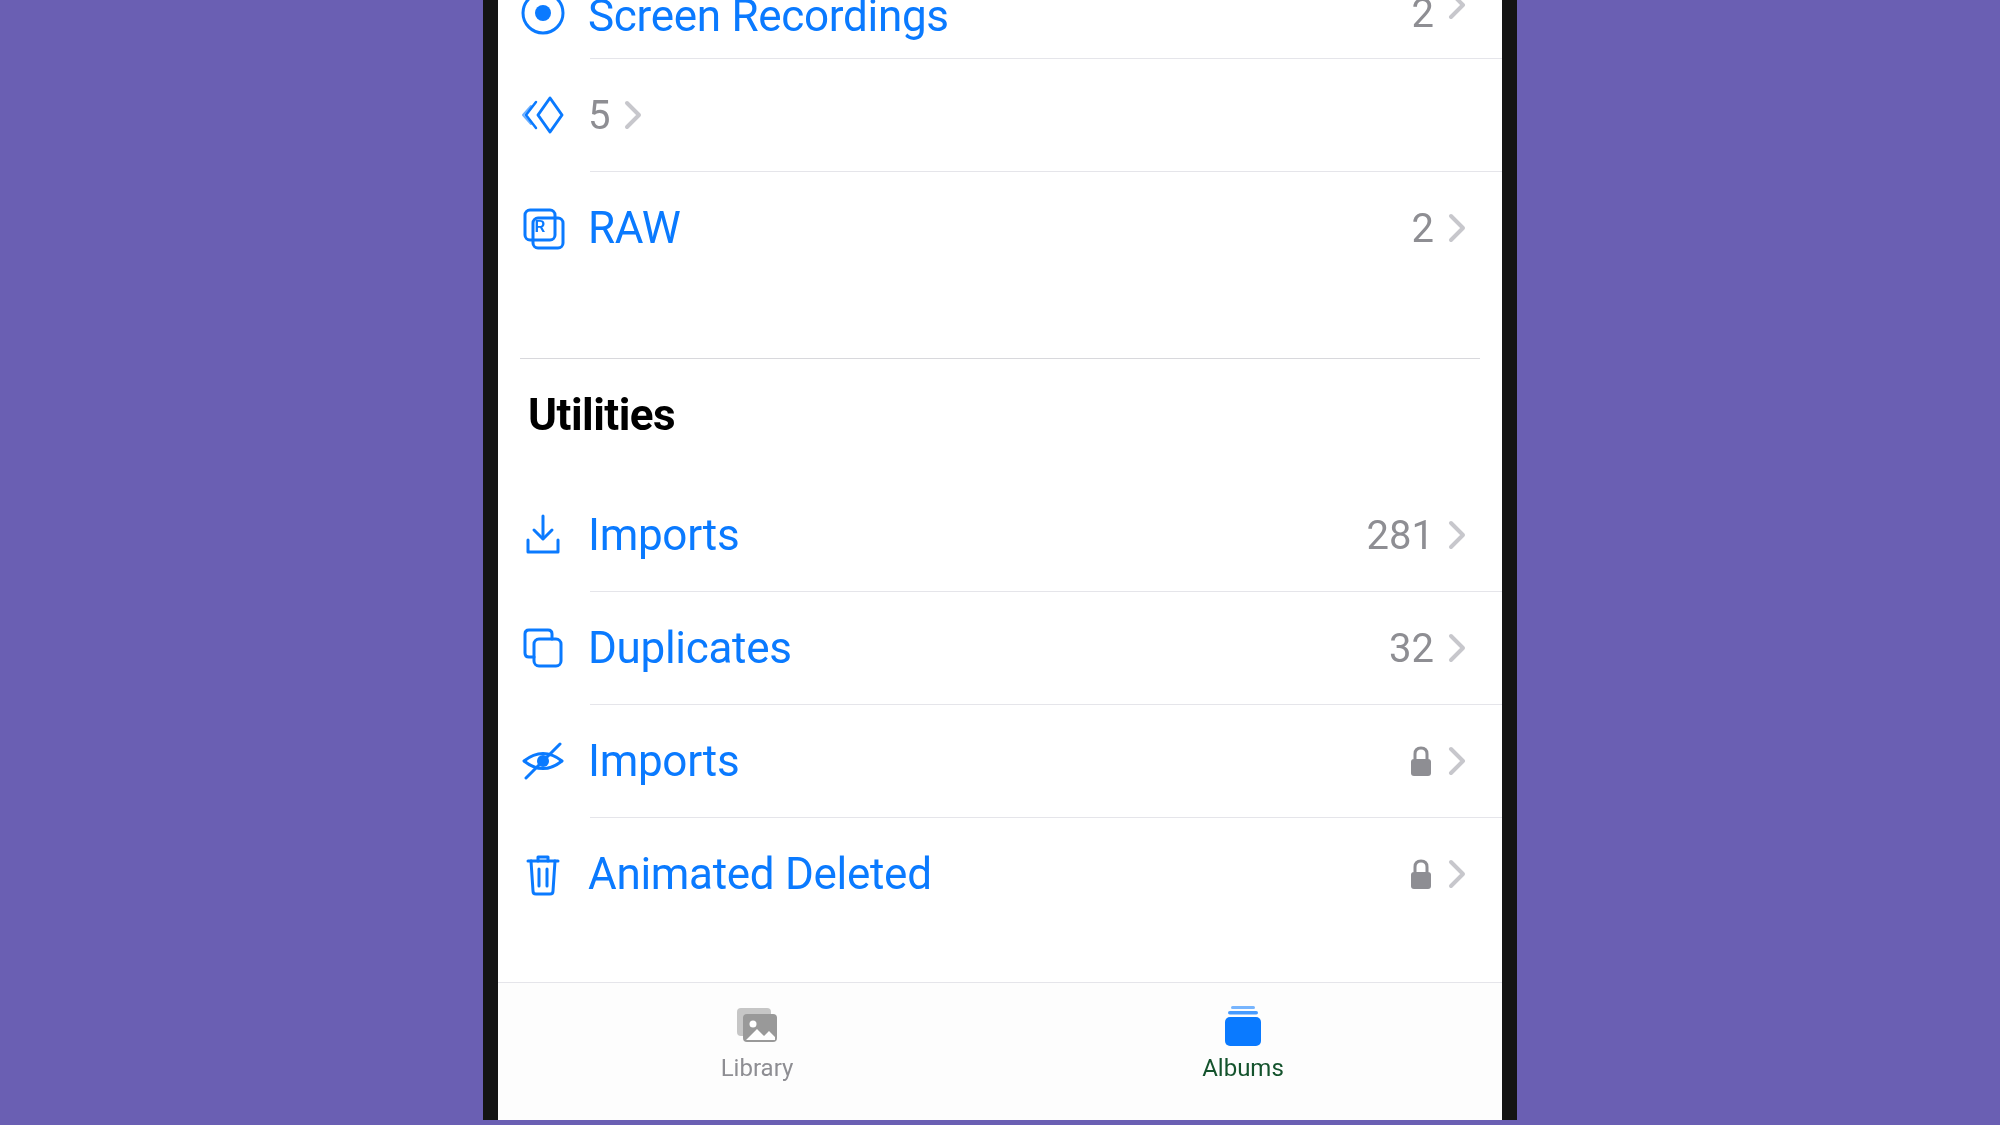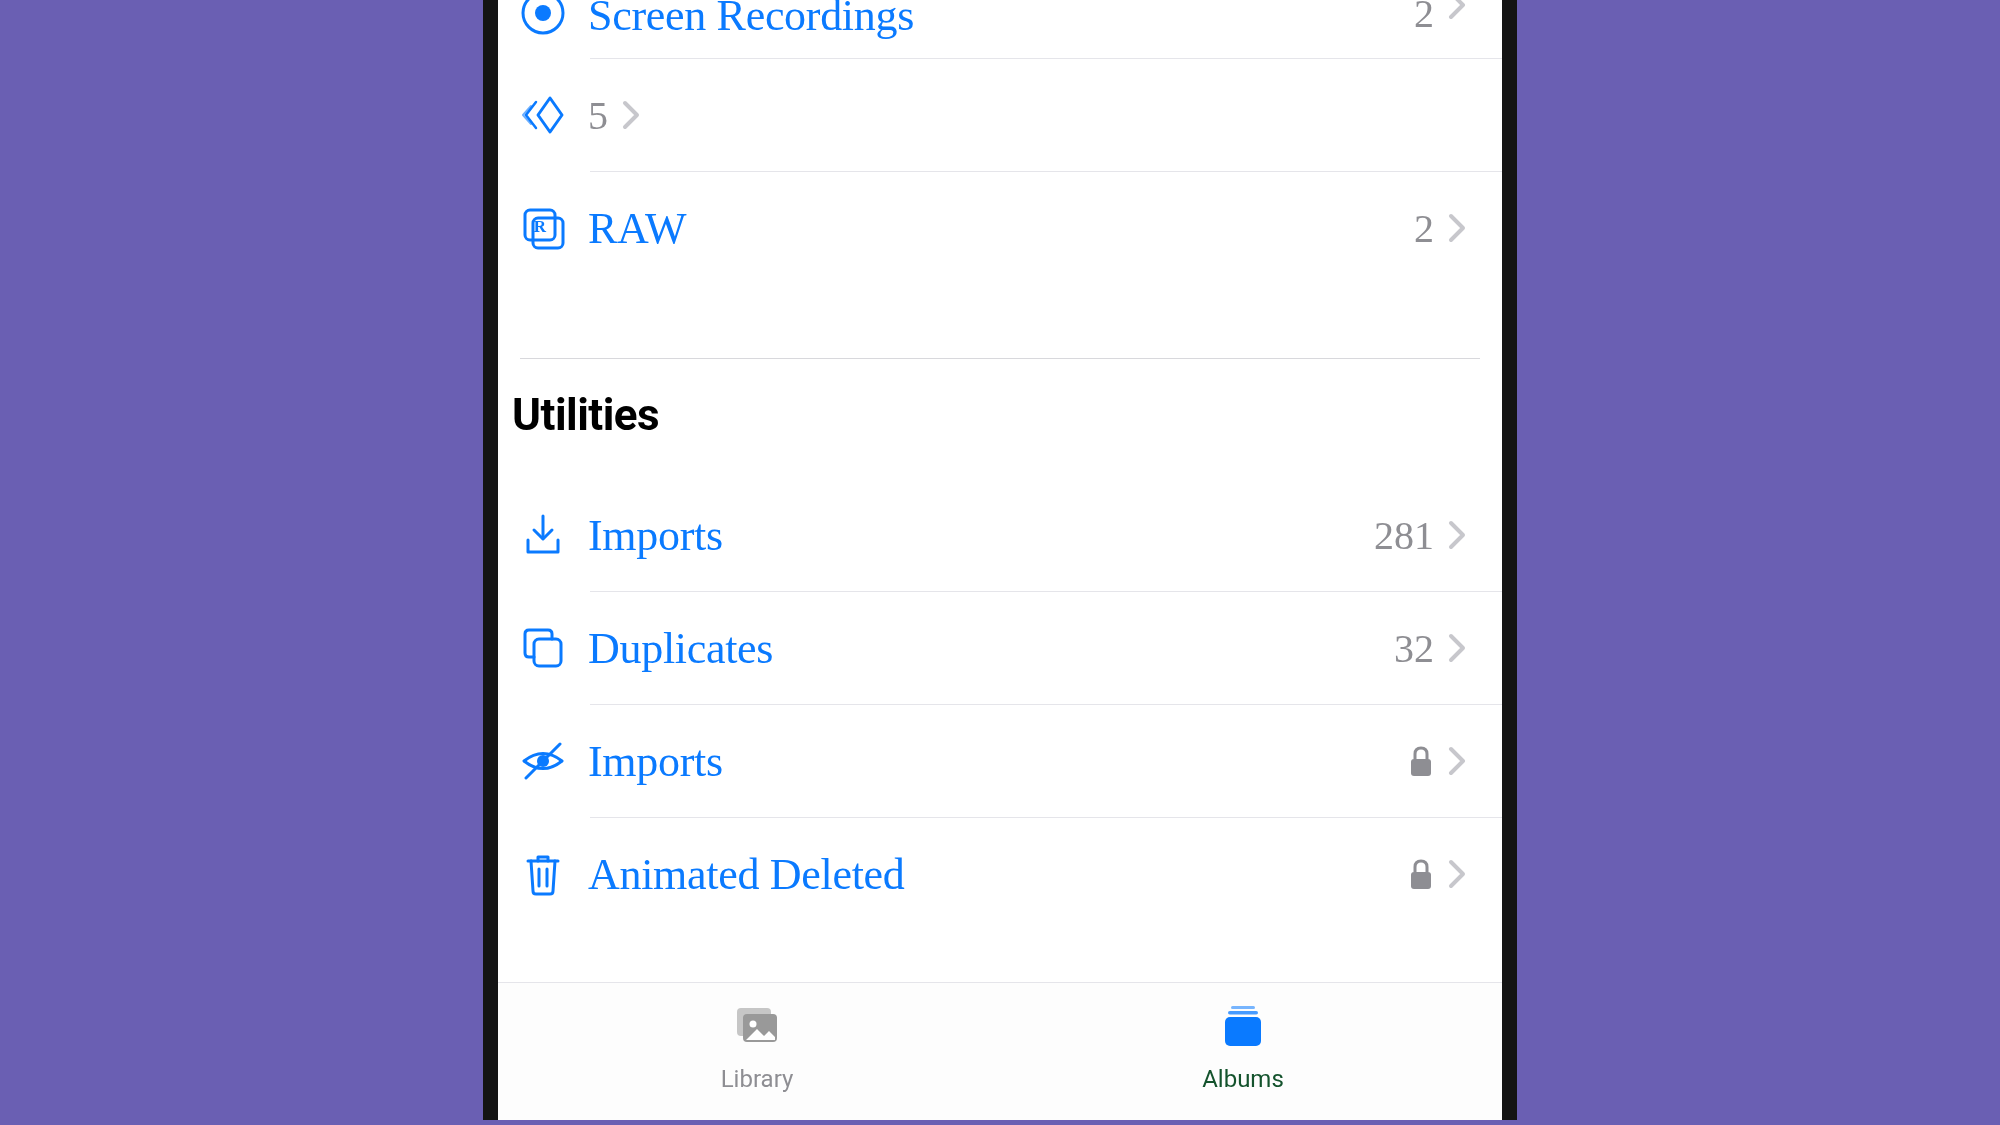--- a/index.html
+++ b/index.html
@@ -27,21 +27,20 @@
     flex-direction: column;
     overflow: hidden;
   }
   .content { flex: 1; overflow: hidden; }
   .list-row {
     display: flex;
     align-items: center;
     height: 112px;
     padding: 0 36px 0 22px;
     cursor: pointer;
-    font-family: Liberation Serif, serif;
   }
   .list-row.first-partial {
     height: 58px;
     align-items: flex-start;
     padding-top: 0;
   }
   .list-row.first-partial .row-label { position: relative; top: -10px; }
   .list-row.first-partial .icon-slot { position: relative; top: -10px; }
   .list-row.first-partial .row-count { position: relative; top: -10px; }
   .list-row.first-partial .chevron { position: relative; top: -10px; }
@@ -89,38 +88,38 @@
   .section-gap { height: 74px; }
   .section-rule-full {
     height: 1px;
     background: #d8d8dc;
     margin: 0 22px 0 22px;
   }
   .section-header {
     font-size: 44px;
     font-weight: 700;
     color: #000;
-    padding: 30px 22px 38px 14px;
+    padding: 30px 22px 38px 30px;
     letter-spacing: -0.5px;
   }
   .tabbar {
     height: 138px;
     border-top: 1px solid #e5e5ea;
     display: flex;
     align-items: flex-start;
     justify-content: space-around;
     padding: 16px 16px 0 16px;
     background: #fdfdfd;
   }
   .tab {
     flex: 1;
     display: flex;
     flex-direction: column;
     align-items: center;
-    gap: 12px;
+    gap: 1px;
     cursor: pointer;
   }
   .tab-icon { height: 54px; display: flex; align-items: center; justify-content: center; color: #999999; }
   .tab-icon svg { width: 52px; height: 52px; }
   .tab-label { font-size: 24px; color: #8e8e93; }
   .tab.active .tab-icon { color: #0a7aff; }
   .tab.active .tab-label { color: #14532d; }
 </style>
 </head>
 <body>

